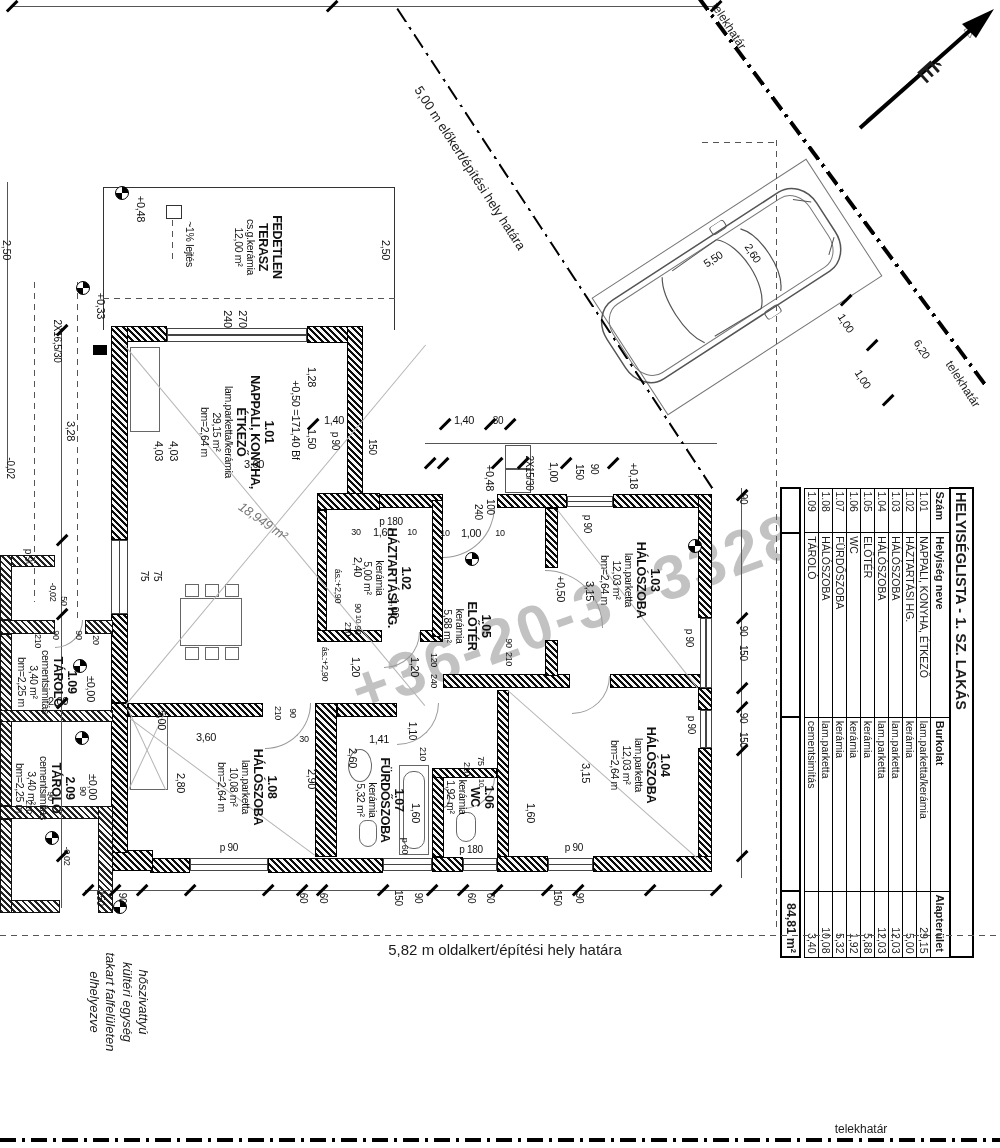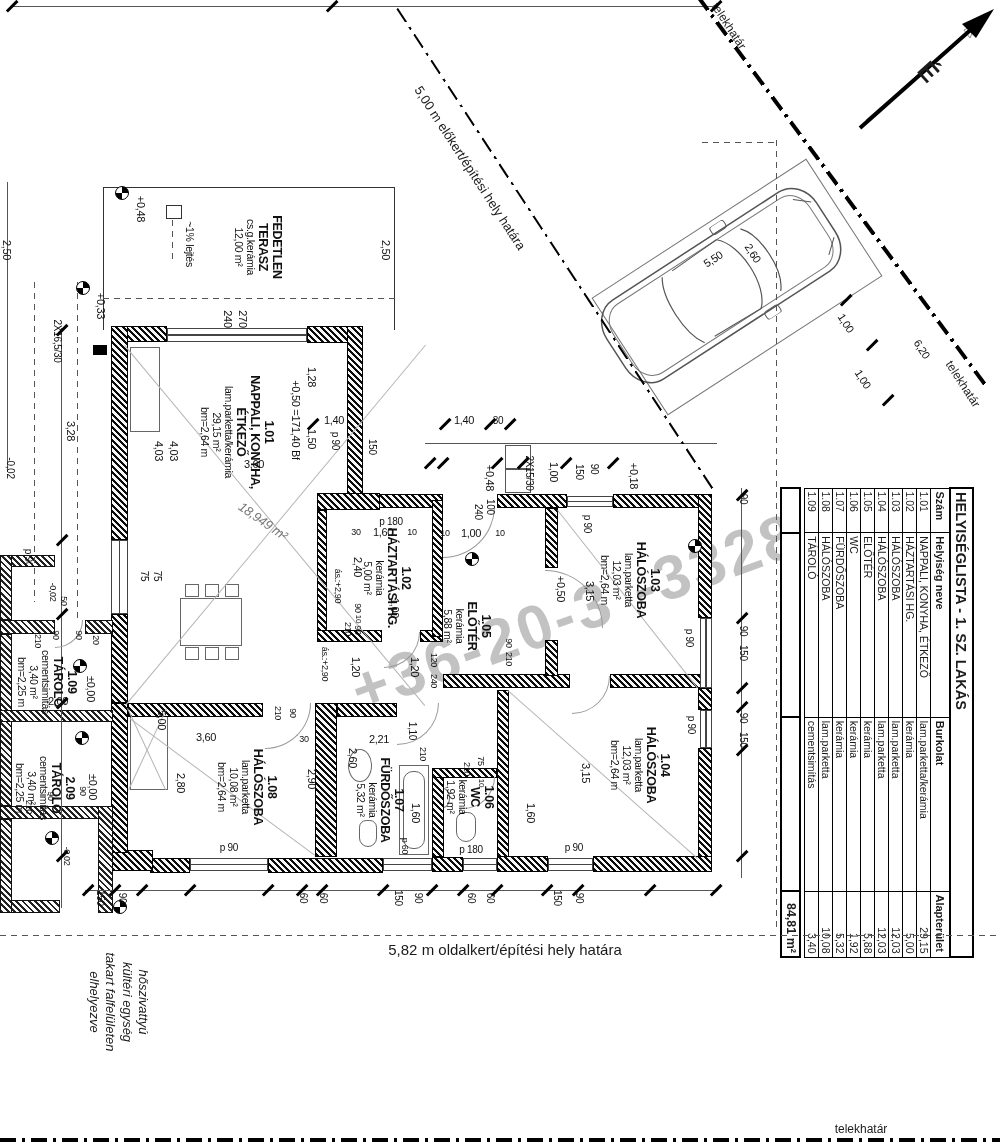--- a/index.html
+++ b/index.html
@@ -401,21 +401,21 @@
       <div class="dim" style="left:743px;top:740px;font-size:10px;transform:translate(-50%,-50%) rotate(90deg);">150</div>
       <div class="dim" style="left:574px;top:847px;font-size:10px;transform:translate(-50%,-50%) rotate(0deg);">p 90</div>
       <div class="dim" style="left:162px;top:720px;font-size:11px;transform:translate(-50%,-50%) rotate(90deg);">5,00</div>
       <div class="dim" style="left:206px;top:737px;font-size:11px;transform:translate(-50%,-50%) rotate(0deg);">3,60</div>
       <div class="dim" style="left:181px;top:783px;font-size:11px;transform:translate(-50%,-50%) rotate(90deg);">2,80</div>
       <div class="dim" style="left:278px;top:713px;font-size:9px;transform:translate(-50%,-50%) rotate(90deg);">210</div>
       <div class="dim" style="left:293px;top:713px;font-size:9px;transform:translate(-50%,-50%) rotate(90deg);">90</div>
       <div class="dim" style="left:304px;top:739px;font-size:9px;transform:translate(-50%,-50%) rotate(0deg);">30</div>
       <div class="dim" style="left:312px;top:779px;font-size:11px;transform:translate(-50%,-50%) rotate(90deg);">2,90</div>
       <div class="dim" style="left:229px;top:847px;font-size:10px;transform:translate(-50%,-50%) rotate(0deg);">p 90</div>
-      <div class="dim" style="left:379px;top:739px;font-size:11px;transform:translate(-50%,-50%) rotate(0deg);">2,21</div>
+      <div class="dim" style="left:379px;top:739px;font-size:11px;transform:translate(-50%,-50%) rotate(0deg);">1,41</div>
       <div class="dim" style="left:353px;top:758px;font-size:11px;transform:translate(-50%,-50%) rotate(90deg);">2,60</div>
       <div class="dim" style="left:412px;top:731px;font-size:10px;transform:translate(-50%,-50%) rotate(90deg);">1,10</div>
       <div class="dim" style="left:423px;top:754px;font-size:9px;transform:translate(-50%,-50%) rotate(90deg);">210</div>
       <div class="dim" style="left:467px;top:769px;font-size:9px;transform:translate(-50%,-50%) rotate(90deg);">210</div>
       <div class="dim" style="left:481px;top:761px;font-size:9px;transform:translate(-50%,-50%) rotate(90deg);">75</div>
       <div class="dim" style="left:481px;top:783px;font-size:8px;transform:translate(-50%,-50%) rotate(90deg);">10</div>
       <div class="dim" style="left:416px;top:813px;font-size:11px;transform:translate(-50%,-50%) rotate(90deg);">1,60</div>
       <div class="dim" style="left:405px;top:846px;font-size:9px;transform:translate(-50%,-50%) rotate(90deg);">p 60</div>
       <div class="dim" style="left:471px;top:849px;font-size:10px;transform:translate(-50%,-50%) rotate(0deg);">p 180</div>
       <div class="dim" style="left:100px;top:898px;font-size:10px;transform:translate(-50%,-50%) rotate(90deg);">150</div>

